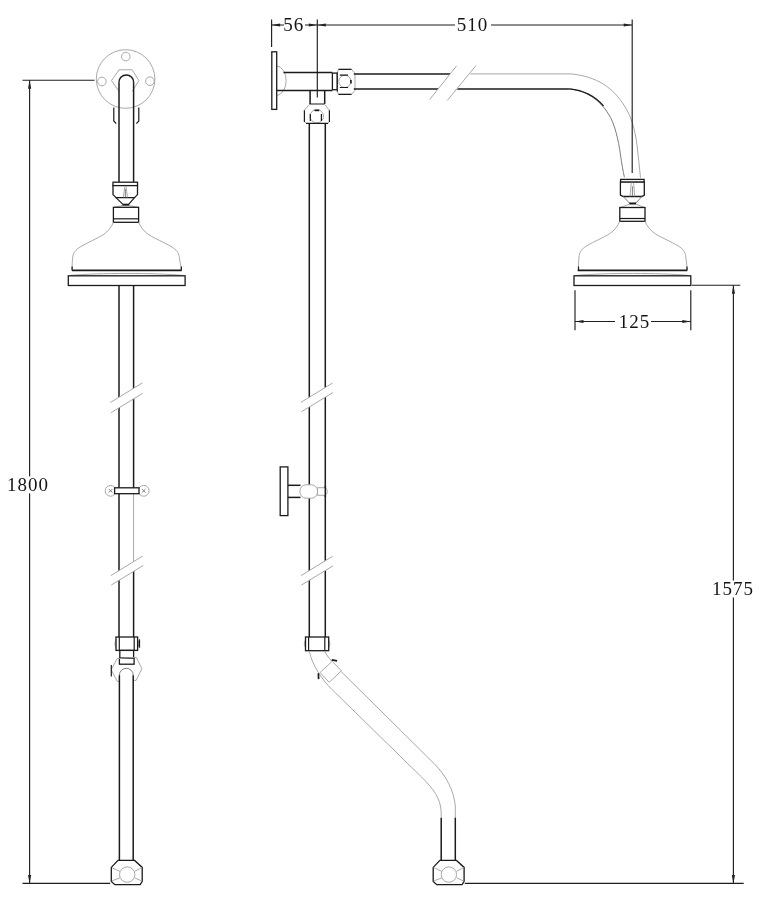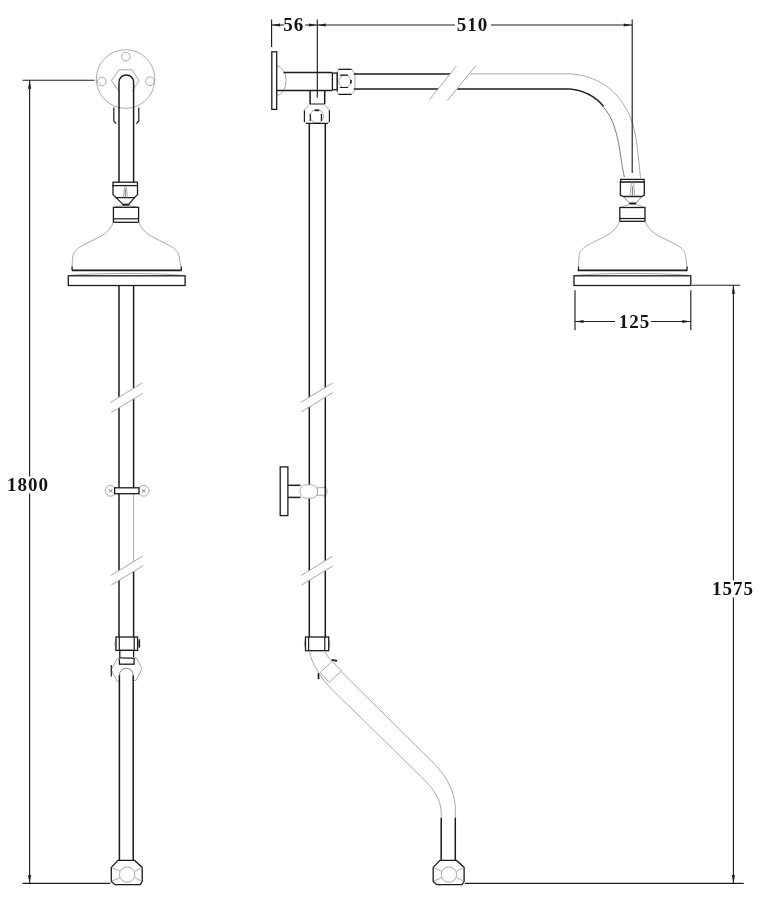--- a/index.html
+++ b/index.html
@@ -1,16 +1,16 @@
 <!DOCTYPE html>
 <html><head>
 <meta charset="utf-8">
 <style>
   html,body{margin:0;padding:0;background:#ffffff;}
-  .wrap{width:761px;height:903px;position:relative;background:#ffffff;font-weight:bold;}
+  .wrap{width:761px;height:903px;position:relative;background:#ffffff;}
   svg{display:block;}
   .p{stroke:#1b1b1b;stroke-width:1.5;fill:none;stroke-linecap:butt;}
   .p2{stroke:#1b1b1b;stroke-width:1.2;fill:none;}
   .pw{stroke:#1b1b1b;stroke-width:1.3;fill:#ffffff;}
   .l{stroke:#a3a3a3;stroke-width:0.95;fill:none;}
   .lw{stroke:#a3a3a3;stroke-width:0.95;fill:#ffffff;}
   .m{stroke:#7d7d7d;stroke-width:1;fill:none;}
   .dim{stroke:#1e1e1e;stroke-width:1.15;fill:none;}
   .ar{fill:#222222;stroke:none;}
   .wm{fill:#ffffff;stroke:none;}

